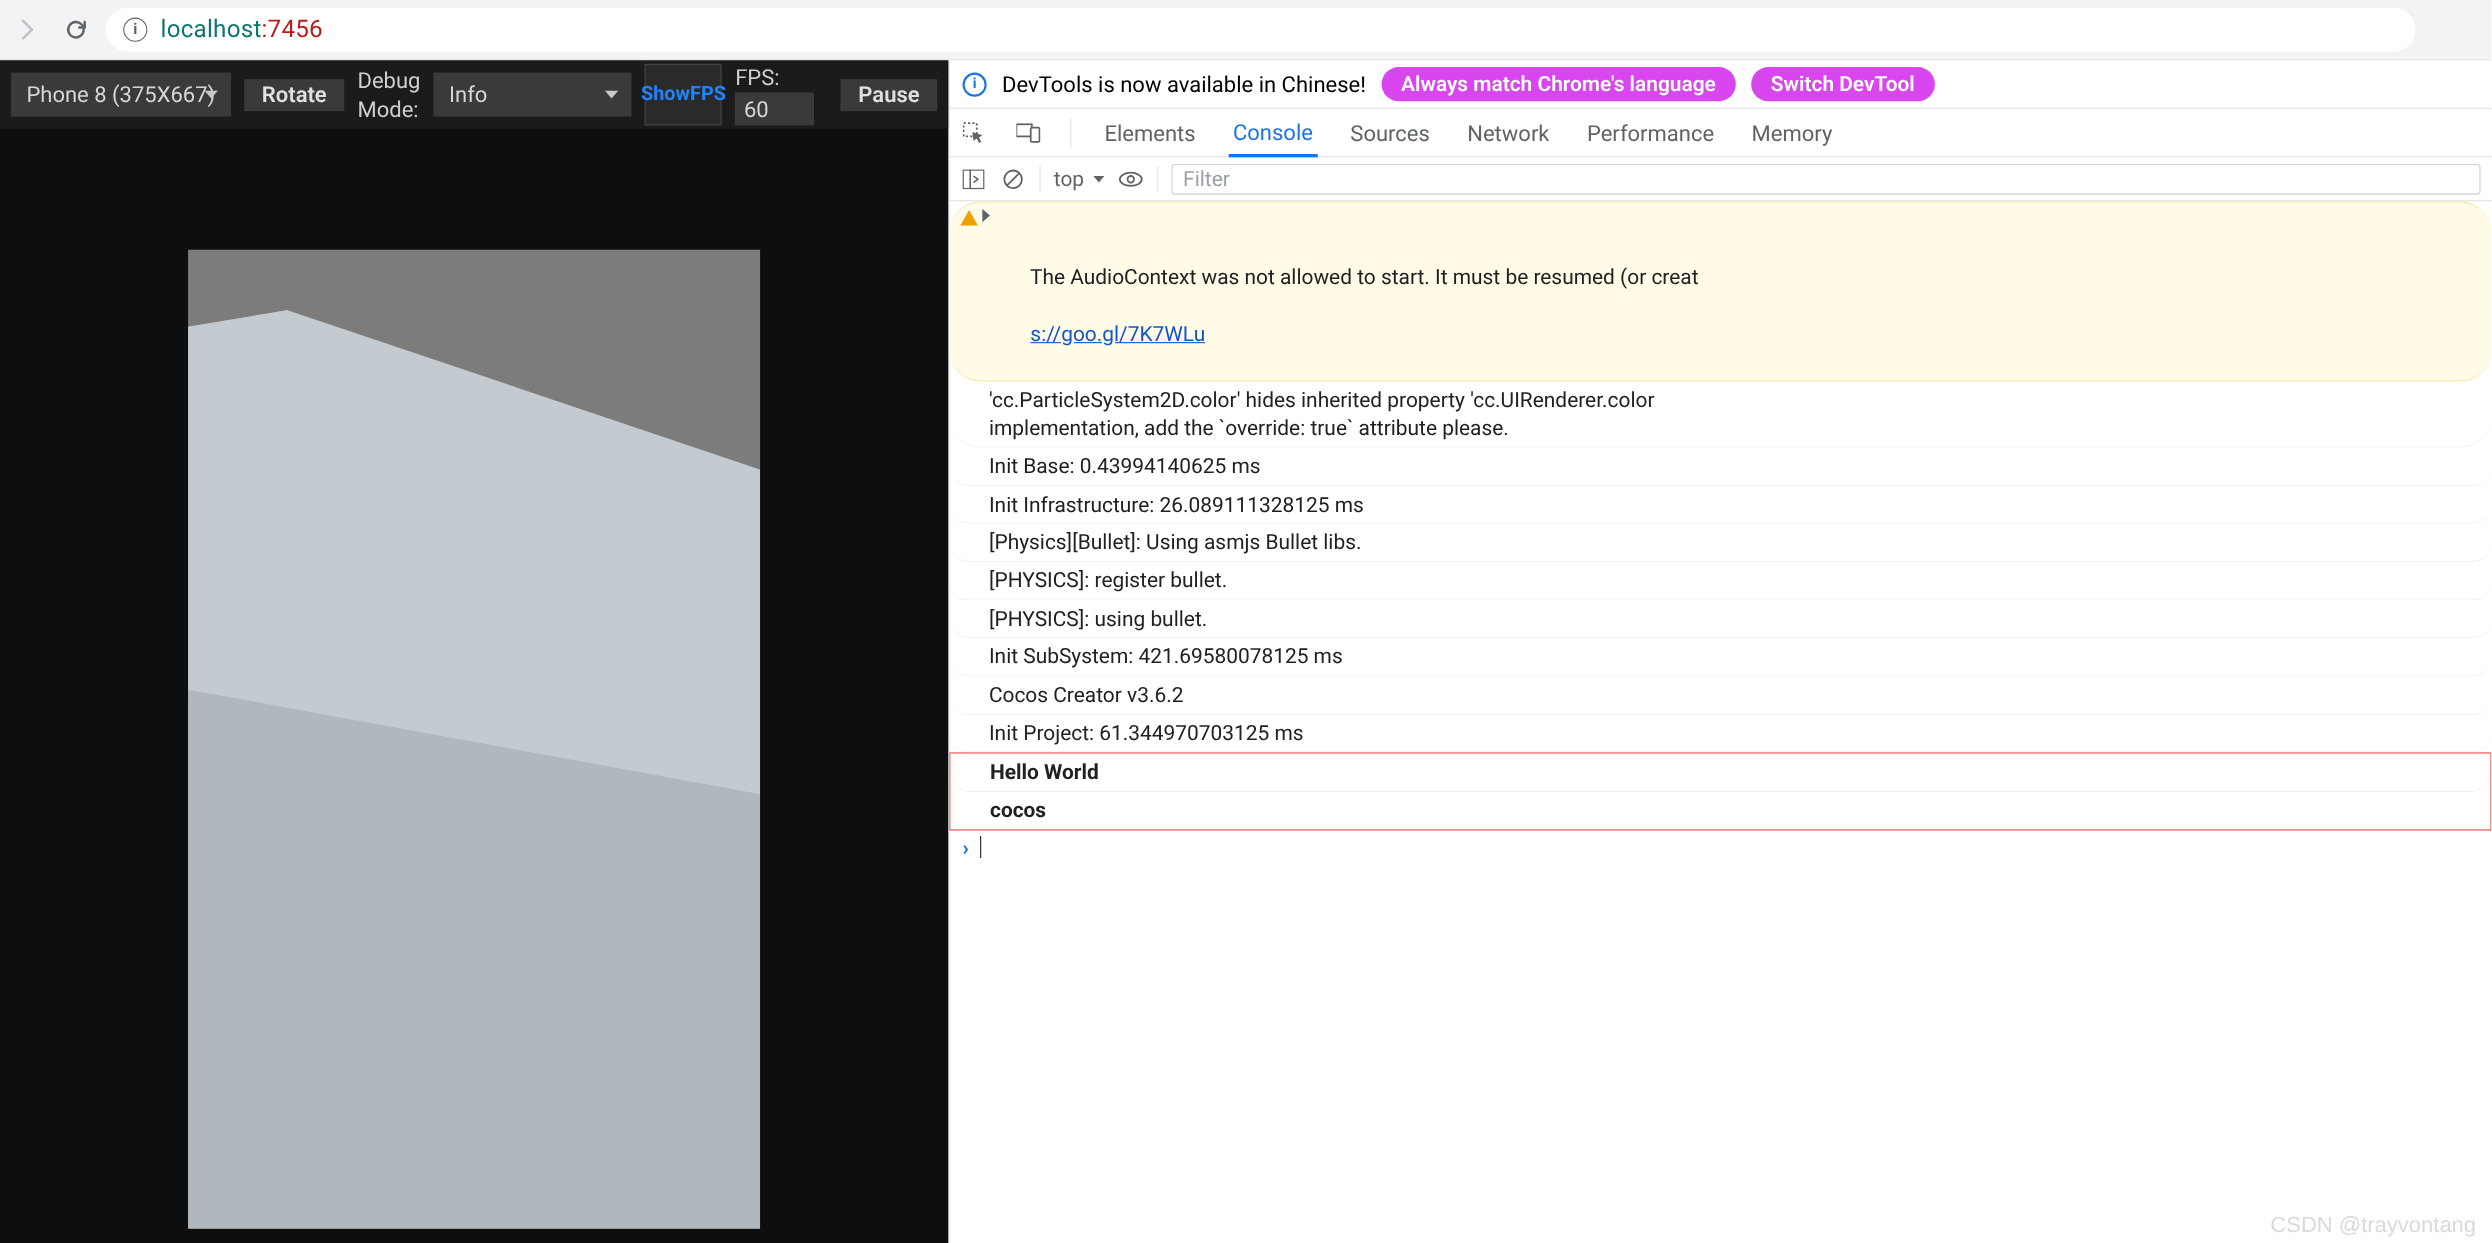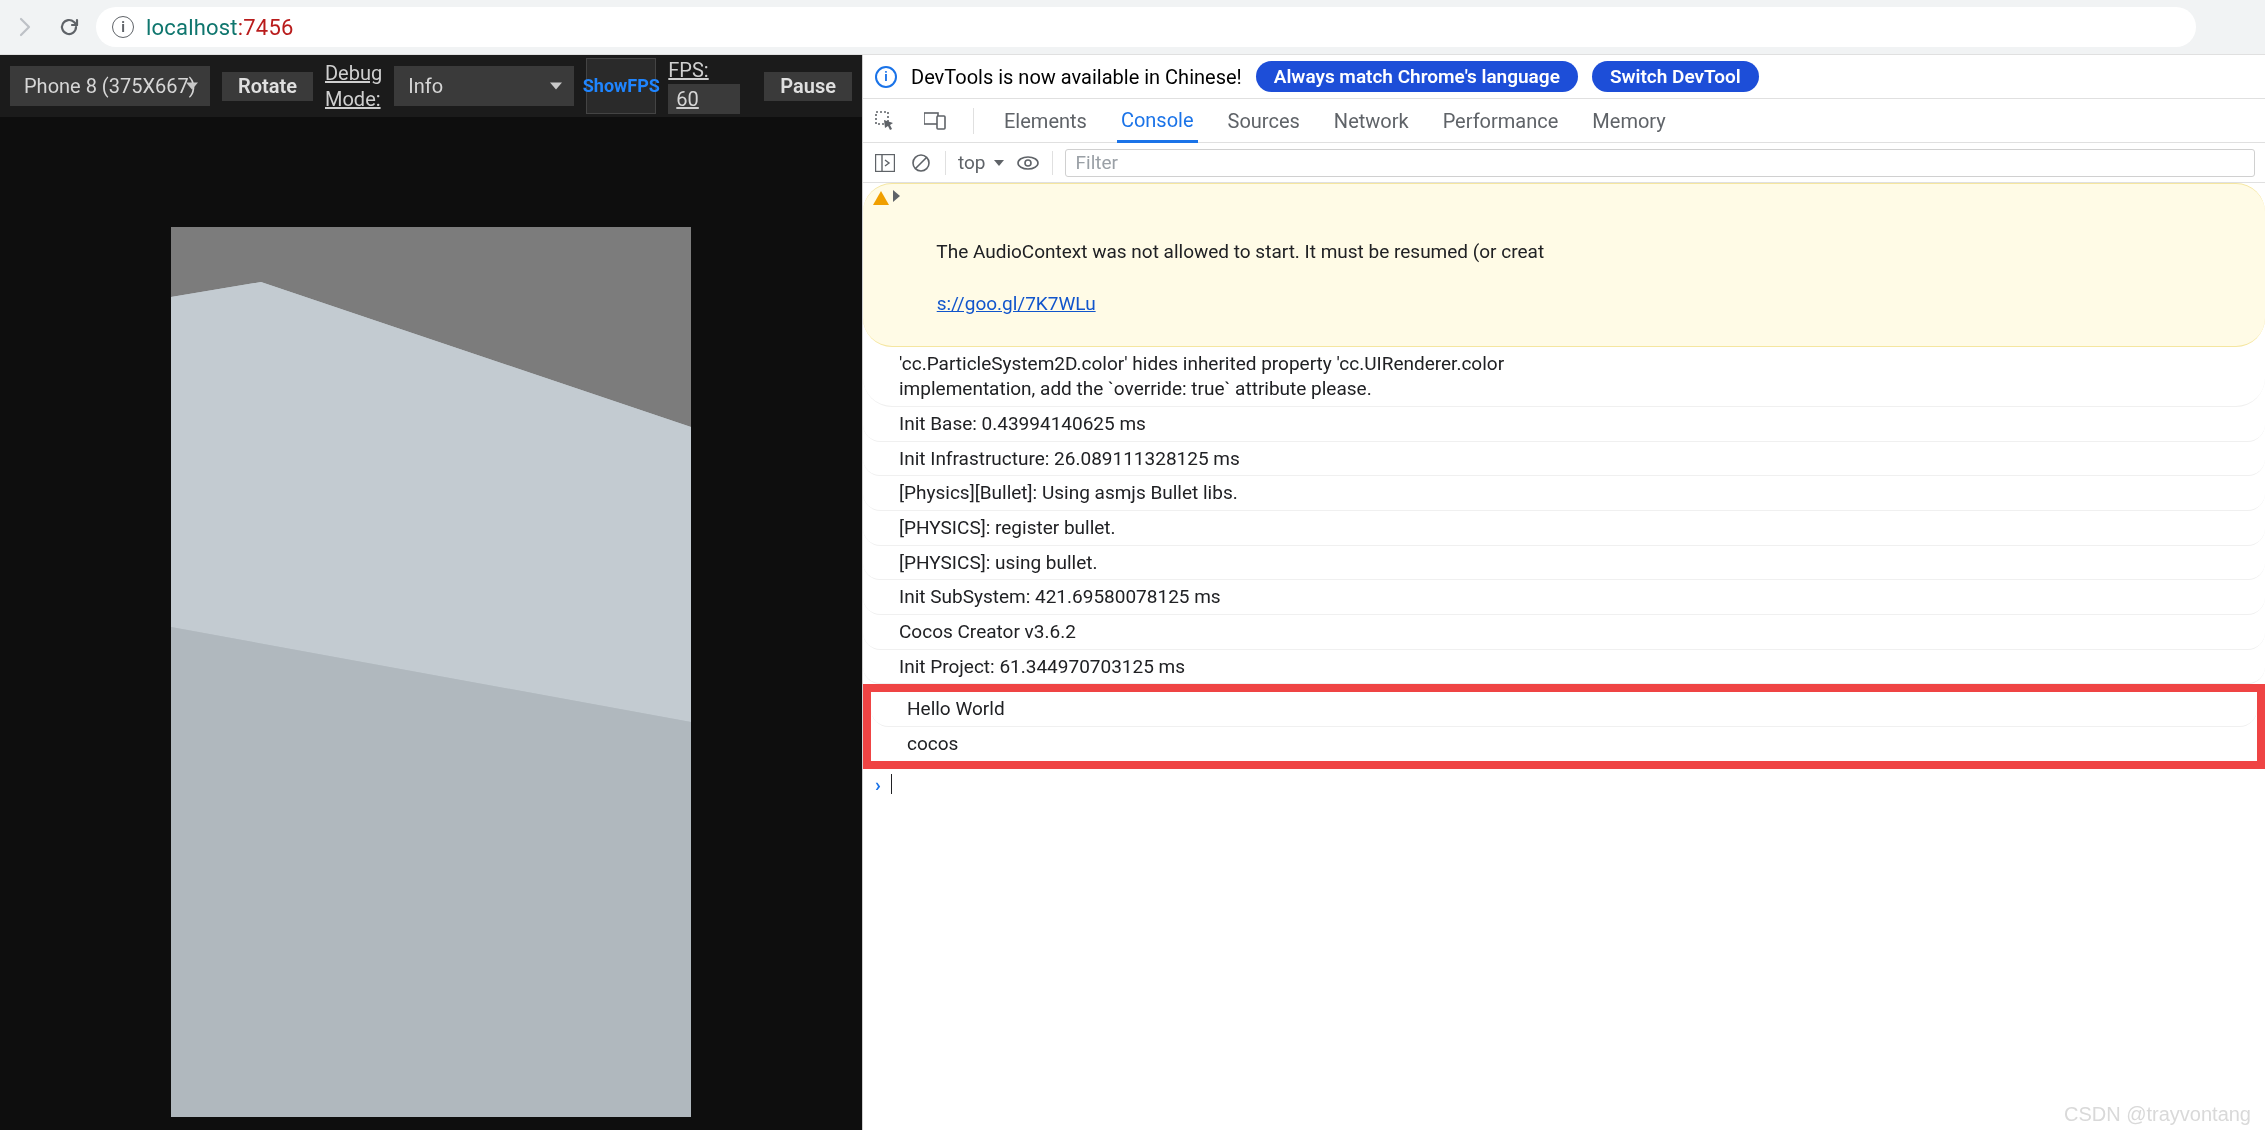--- a/index.html
+++ b/index.html
@@ -20,33 +20,33 @@
   .left-pane { width: 862px; background: #0e0e0e; position: relative; }
   .right-pane { flex: 1; background: #fff; display: flex; flex-direction: column; border-left: 1px solid #d0d0d0; }
 
   
   .app-toolbar { height: 62px; background: #1b1b1b; display: flex; align-items: center; gap: 12px; padding: 0 10px; color: #cfcfcf; font-size: 20px; }
   .sel { background: #3a3a3a; height: 40px; display: flex; align-items: center; padding: 0 14px; color: #d6d6d6; position: relative; }
   .sel.wide { width: 218px; }
   .sel.narrow { width: 196px; }
   .sel .chev { position: absolute; right: 12px; top: 50%; transform: translateY(-50%); width: 0; height: 0; border-left: 6px solid transparent; border-right: 6px solid transparent; border-top: 7px solid #c9c9c9; }
   .btn-dark { background: #3a3a3a; height: 29px; padding: 12px 16px; display: flex; align-items: center; color: #e0e0e0; font-weight: 600; }
-  .col { display: flex; flex-direction: column; justify-content: flex-start; gap: 2px; font-size: 20px; color: #cfcfcf; text-decoration: underline; }
+  .col { display: flex; flex-direction: column; justify-content: flex-start; gap: 2px; font-size: 20px; color: #cfcfcf; }
   .fps-show { background: #2a2a2a; border: 1px solid #444; height: 56px; width: 70px; display: flex; flex-direction: row; align-items: center; justify-content: center; color: #1f85ff; font-weight: 700; font-size: 18px; line-height: 1.15; }
   .fps-input { background: #3a3a3a; height: 30px; width: 72px; padding: 0 8px; color: #d6d6d6; display: flex; align-items: center; }
 
   
   .canvas-wrap { position: absolute; top: 62px; left: 0; right: 0; bottom: 0; display: flex; align-items: flex-start; justify-content: center; padding-top: 110px; }
   .frame { width: 520px; height: 890px; background: #7c7c7c; overflow: hidden; position: relative; }
   .frame svg { position: absolute; inset: 0; }
 
   
   .dt-notice { height: 44px; border-bottom: 1px solid #e0e0e0; display: flex; align-items: center; gap: 14px; padding: 0 12px; font-size: 20px; }
   .dt-notice .info-circle { width: 22px; height: 22px; border: 2px solid #1a73e8; border-radius: 50%; display: flex; align-items: center; justify-content: center; color: #1a73e8; font-size: 13px; font-weight: 700; }
-  .pill { background: #1d4ed8; color: #fff; border-radius: 18px; padding: 4px 18px; font-weight: 600; font-size: 19px; white-space: nowrap; }
+  .pill { background: #d946ef; color: #fff; border-radius: 18px; padding: 4px 18px; font-weight: 600; font-size: 19px; white-space: nowrap; }
 
   
   .dt-tabs { height: 44px; border-bottom: 1px solid #e0e0e0; display: flex; align-items: center; gap: 26px; padding: 0 10px; font-size: 20px; color: #5f6368; }
   .dt-tabs .ico { width: 24px; height: 24px; display: flex; align-items: center; justify-content: center; }
   .dt-tabs .tab { padding: 9px 4px 8px 4px; }
   .dt-tabs .tab.active { color: #1a73e8; border-bottom: 3px solid #1a73e8; }
   .dt-tabs .divider { width: 1px; height: 26px; background: #e0e0e0; }
 
   
   .dt-ctrl { height: 40px; border-bottom: 1px solid #e0e0e0; display: flex; align-items: center; gap: 12px; padding: 0 10px; font-size: 19px; color: #5f6368; }
@@ -56,21 +56,21 @@
   .ctx .tri { width: 0; height: 0; border-left: 5px solid transparent; border-right: 5px solid transparent; border-top: 6px solid #5f6368; }
   .filter { flex: 1; height: 28px; border: 1px solid #d0d0d0; border-radius: 3px; padding: 0 10px; color: #9aa0a6; display: flex; align-items: center; }
 
   
   .console { flex: 1; overflow: hidden; font-family: Menlo, Consolas, "Courier New", monospace; font-size: 19px; color: #202124; }
   .msg { padding: 4px 12px 4px 36px; border-bottom: 1px solid #f0f0f0; position: relative; white-space: pre; line-height: 1.35; border-radius: 29px; }
   .msg.warn { background: #fffbe6; border-top: 1px solid #f5e6a0; border-bottom: 1px solid #f5e6a0; }
   .msg.warn::before { content: ""; position: absolute; left: 10px; top: 7px; width: 0; height: 0; border-left: 8px solid transparent; border-right: 8px solid transparent; border-bottom: 14px solid #f09f00; }
   .msg.warn .arrow { position: absolute; left: 30px; top: 6px; width: 0; height: 0; border-top: 6px solid transparent; border-bottom: 6px solid transparent; border-left: 7px solid #5f6368; }
   .msg .link { color: #1155cc; text-decoration: underline; }
-  .hl-box { border: 8px solid #ef4444; }
+  .hl-box { border: 1px solid #ef4444; font-weight: bold; }
   .prompt { padding: 4px 12px; color: #1a73e8; font-family: Menlo, Consolas, monospace; display: flex; align-items: center; gap: 10px; }
   .prompt .caret { color: #1a73e8; font-weight: 700; }
   .prompt .cursor { width: 1px; height: 20px; background: #202124; }
 
   .watermark { position: absolute; right: 14px; bottom: 4px; font-size: 20px; color: #d9d9d9; font-family: Arial, sans-serif; }
 </style>
 </head>
 <body>
 
 <div class="chrome-bar">

